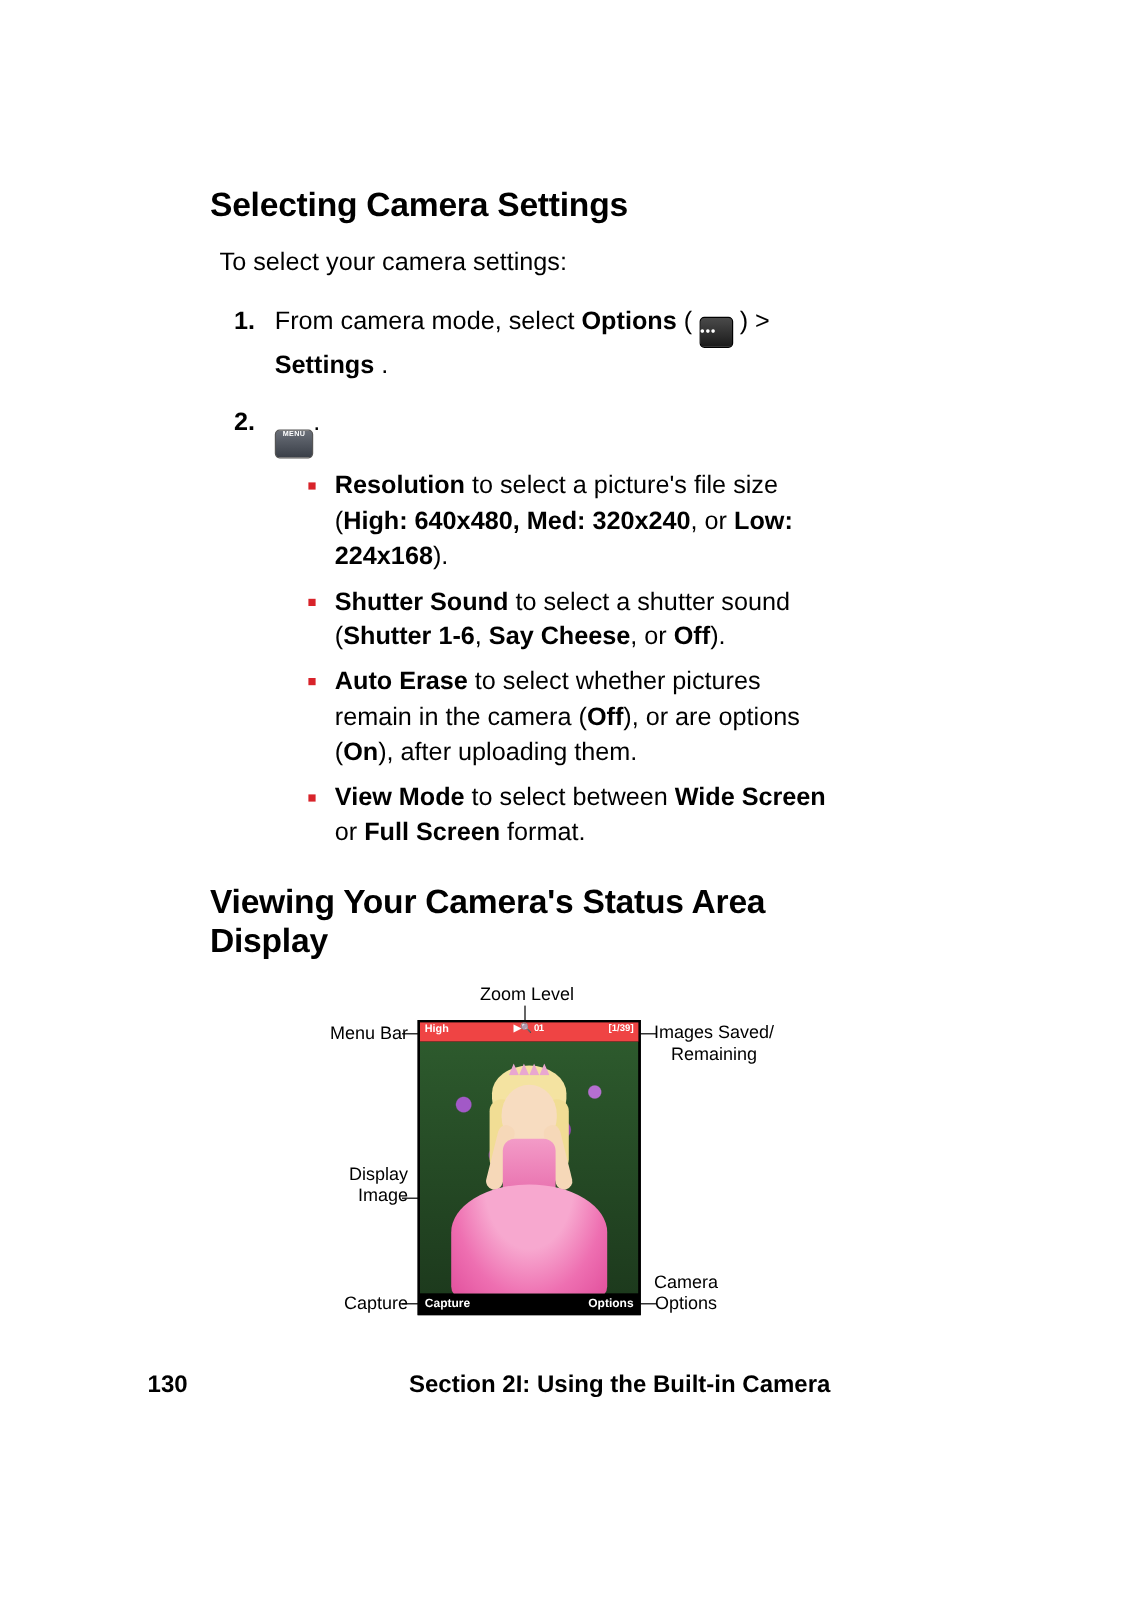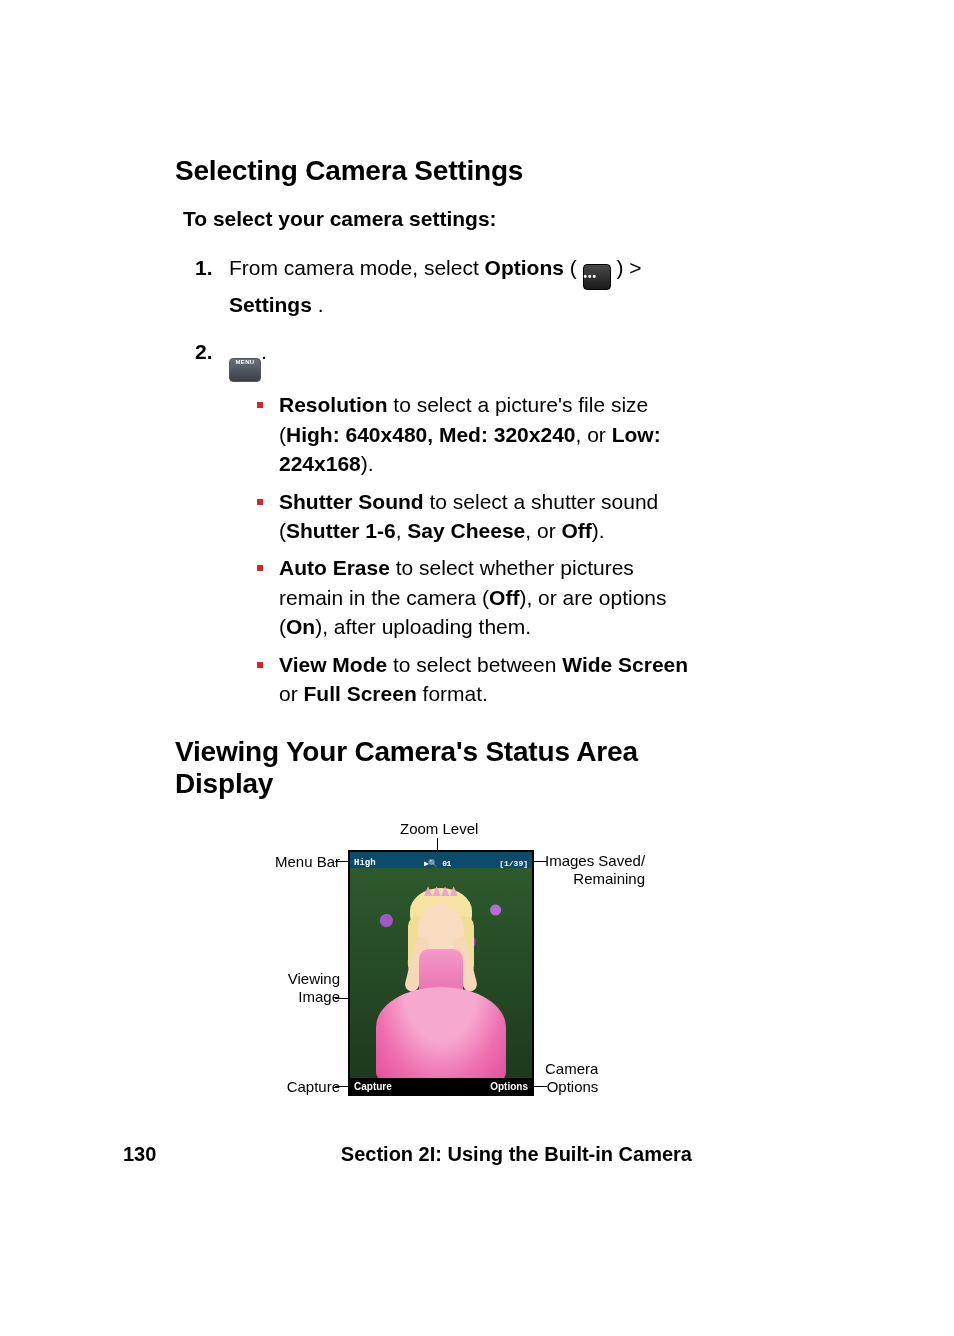--- a/index.html
+++ b/index.html
@@ -20,21 +20,21 @@
     position: relative;
   }
   h2.section-title {
     font-size: 28px;
     font-weight: 700;
     margin: 0 0 20px 0;
     letter-spacing: -0.2px;
   }
   .subhead {
     font-size: 21px;
-    font-weight: 700;
+    font-weight: 400;
     margin: 0 0 22px 8px;
   }
   ol.steps {
     list-style: none;
     padding: 0;
     margin: 0 0 20px 20px;
   }
   ol.steps > li {
     display: flex;
     align-items: flex-start;
@@ -120,29 +120,28 @@
     width: 186px;
     height: 246px;
     background: #000;
     border: 2px solid #000;
     box-sizing: border-box;
   }
   .status-bar {
     position: absolute;
     top: 0; left: 0; right: 0;
     height: 16px;
-    background: #0c4a6e;
+    background: #ef4444;
     display: flex;
-    align-items: flex-end;
+    align-items: flex-start;
     color: #fff;
     font-size: 9px;
     font-weight: 700;
     padding: 0 4px;
     box-sizing: border-box;
-    font-family: Liberation Mono, monospace;
   }
   .status-bar .left { flex: 0 0 auto; }
   .status-bar .center { flex: 1; text-align: center; font-size: 8px; letter-spacing: -0.5px; }
   .status-bar .right { flex: 0 0 auto; font-size: 8px; }
   .viewfinder {
     position: absolute;
     top: 16px; left: 0; right: 0; bottom: 16px;
     overflow: hidden;
   }
   .softkey-bar {
@@ -232,21 +231,21 @@
   }
 
   
   .label {
     position: absolute;
     font-family: Arial, Helvetica, sans-serif;
     font-size: 15px;
     color: #000;
     line-height: 1.2;
   }
-  .label.right { text-align: right; }
+  .label.right { text-align: center; }
   .label.left  { text-align: right; }
   .leader {
     position: absolute;
     background: #000;
     height: 1px;
   }
   .leader.v { width: 1px; height: auto; }
 
   .footer {
     position: absolute;
@@ -305,21 +304,21 @@
 
   <div class="diagram">
 
     <div class="label" style="left:225px; top:0; text-align:center;">Zoom Level</div>
     <div class="leader v" style="left:262px; top:18px; height:14px;"></div>
 
     <div class="label left" style="right:365px; top:33px;">Menu Bar</div>
     <div class="leader" style="left:160px; top:41px; width:15px;"></div>
 
     <div class="label left" style="right:365px; top:150px;">
-      <span>Viewing</span><br>
+      <span>Display</span><br>
       <span>Image</span>
     </div>
     <div class="leader" style="left:160px; top:178px; width:15px;"></div>
 
     <div class="label left" style="right:365px; top:258px;">Capture</div>
     <div class="leader" style="left:160px; top:266px; width:15px;"></div>
 
     <div class="label right" style="left:370px; top:32px;">
       <span>Images Saved/</span><br>
       <span>Remaining</span>

